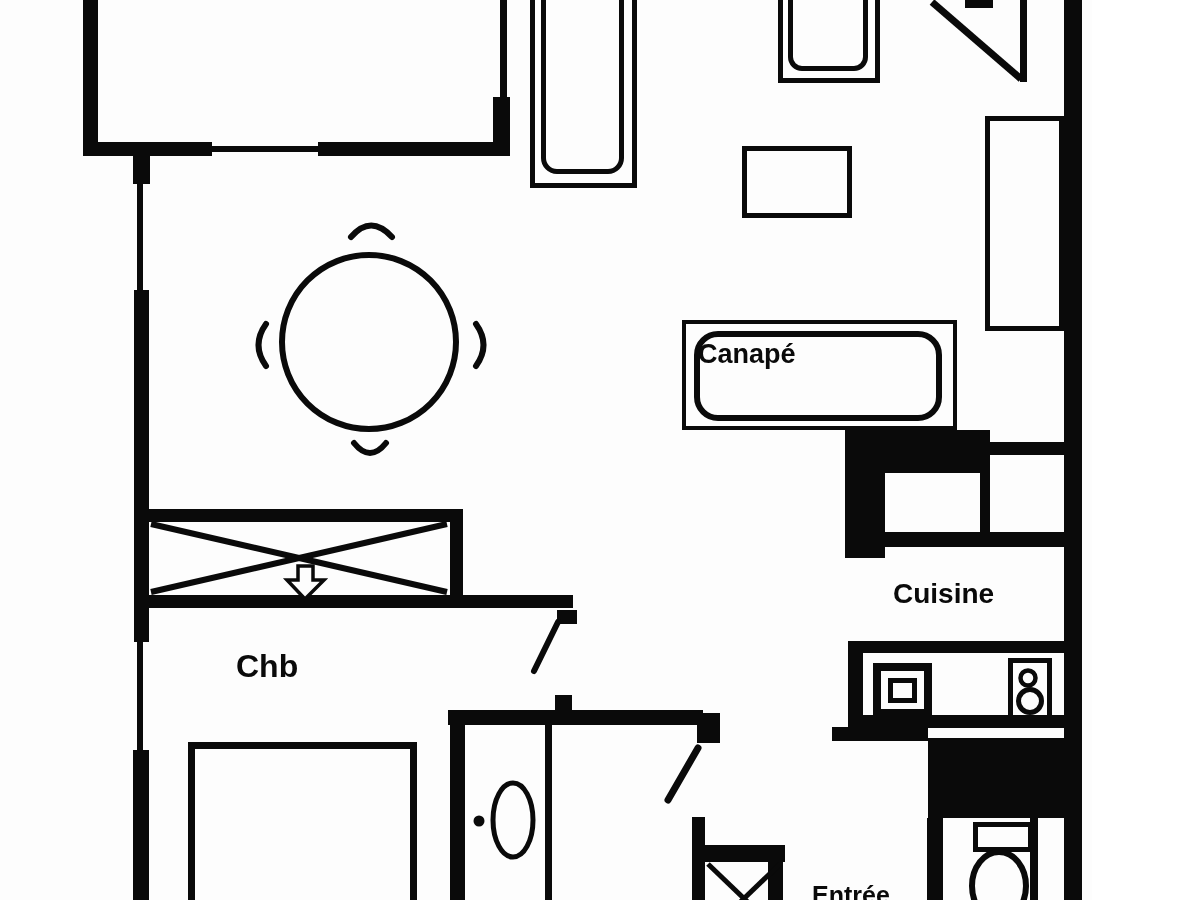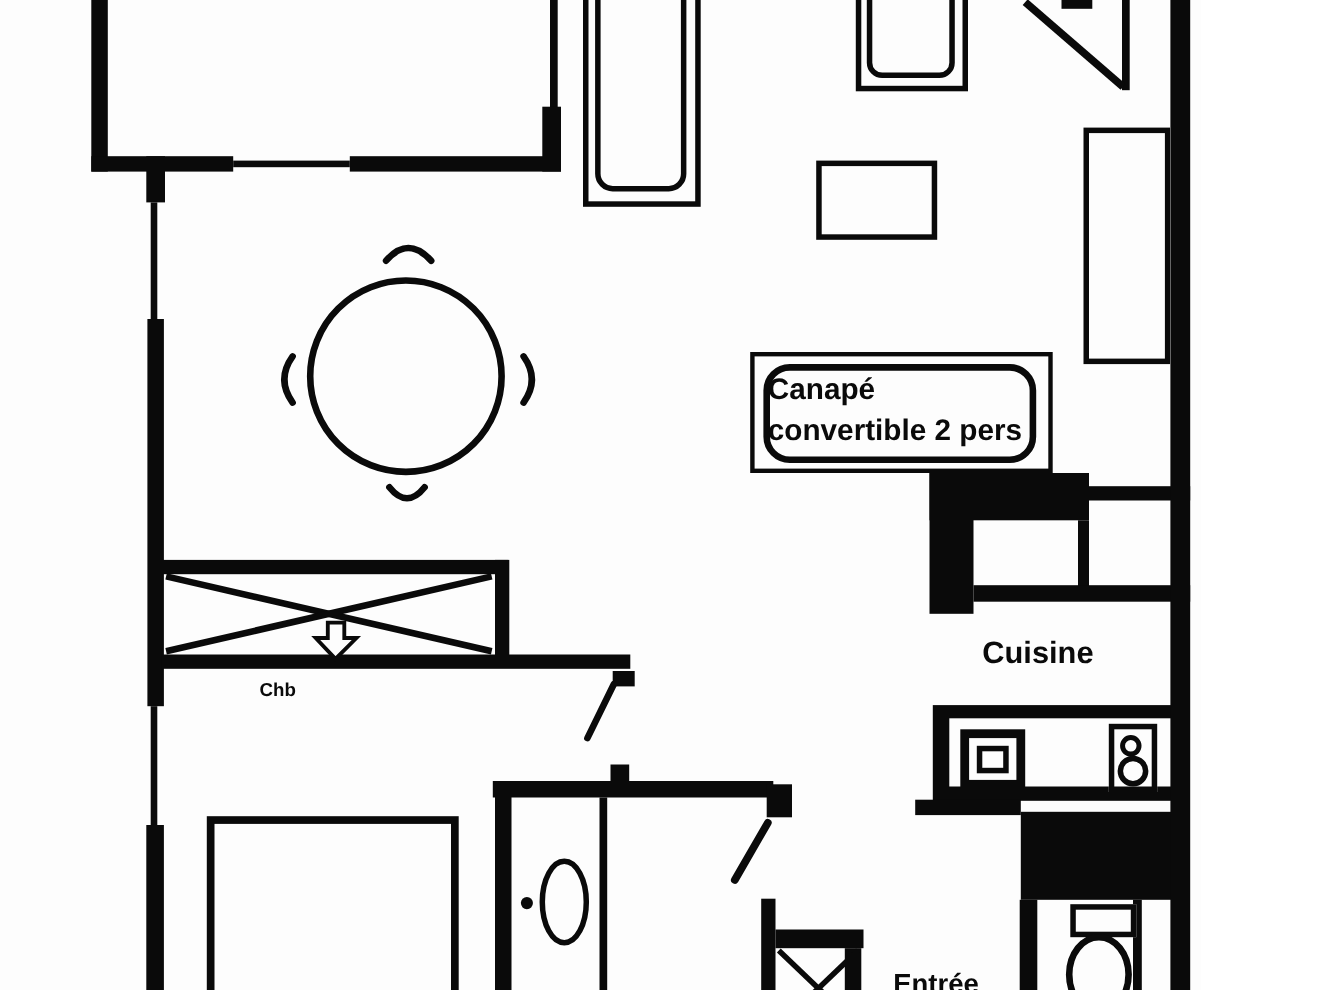--- a/index.html
+++ b/index.html
@@ -77,25 +77,24 @@
   <div class="box" style="left:788px;top:-10px;width:80px;height:81px;border-bottom-left-radius:14px;border-bottom-right-radius:14px"></div>
   <div class="box" style="left:742px;top:146px;width:110px;height:72px"></div>
   <div class="box" style="left:985px;top:116px;width:79px;height:215px"></div>
   <div class="b" style="left:1020px;top:0;width:7px;height:82px"></div>
   <div class="b" style="left:965px;top:0;width:28px;height:8px"></div>
 
   <div class="box" style="left:682px;top:320px;width:275px;height:110px;border-width:4px"></div>
   <div class="box" style="left:694px;top:331px;width:248px;height:90px;border-width:6px;border-radius:24px"></div>
   <div class="lbl" style="left:698px;top:336px;font-size:27px;line-height:37px">
     <div>Canapé</div>
-    <div>convertible 2 pers</div>
   </div>
 
   <div class="lbl" style="left:893px;top:578px;font-size:28px">Cuisine</div>
-  <div class="lbl" style="left:236px;top:618px;font-size:17px">Chb</div>
+  <div class="lbl" style="left:236px;top:648px;font-size:32px">Chb</div>
   <div class="lbl" style="left:812px;top:881px;font-size:25px">Entrée</div>
 
   <svg class="ovl" width="1200" height="900" viewBox="0 0 1200 900">
 
     <circle cx="369" cy="342" r="87" fill="none" stroke="#0a0a0a" stroke-width="6"></circle>
     <path d="M351,237 Q371,214 392,237" fill="none" stroke="#0a0a0a" stroke-width="6" stroke-linecap="round"></path>
     <path d="M354,443 Q370,463 386,443" fill="none" stroke="#0a0a0a" stroke-width="6" stroke-linecap="round"></path>
     <path d="M266,324 Q251,345 266,366" fill="none" stroke="#0a0a0a" stroke-width="6" stroke-linecap="round"></path>
     <path d="M476,324 Q491,345 476,366" fill="none" stroke="#0a0a0a" stroke-width="6" stroke-linecap="round"></path>
 

